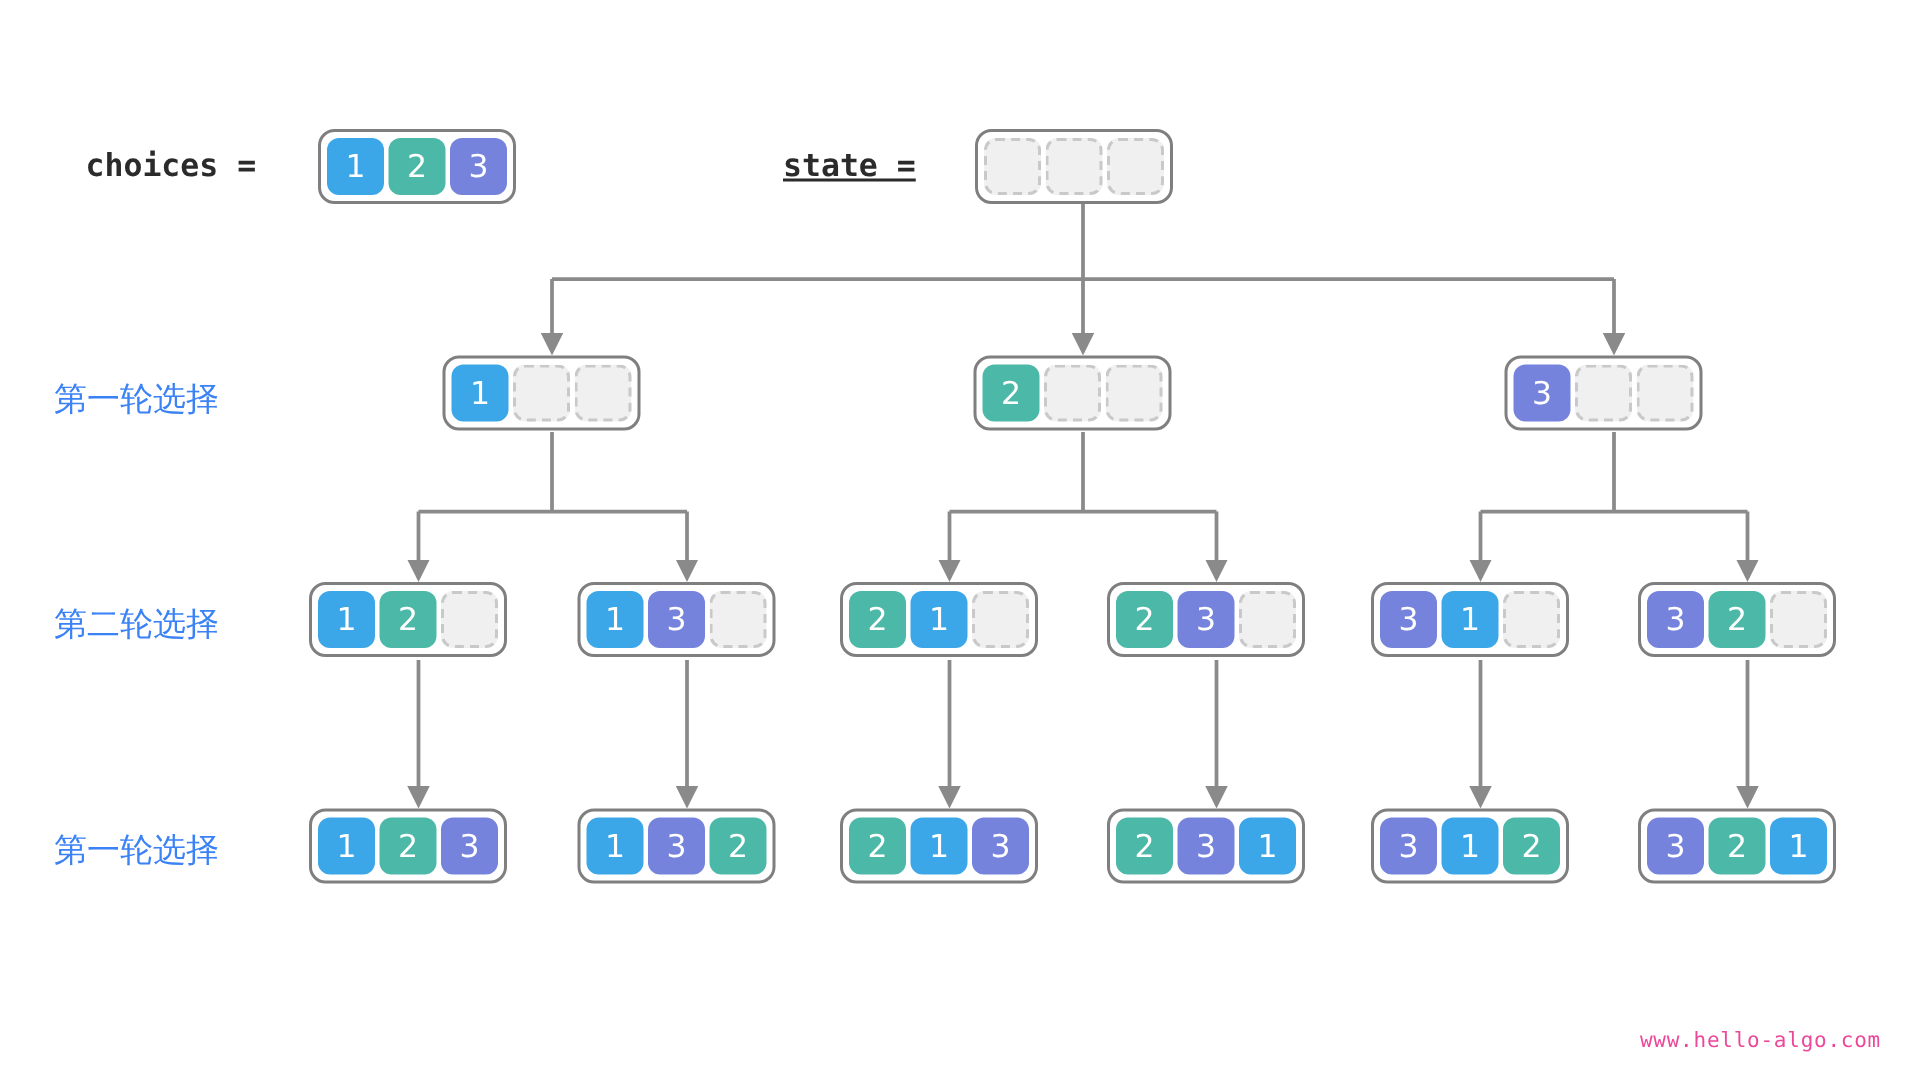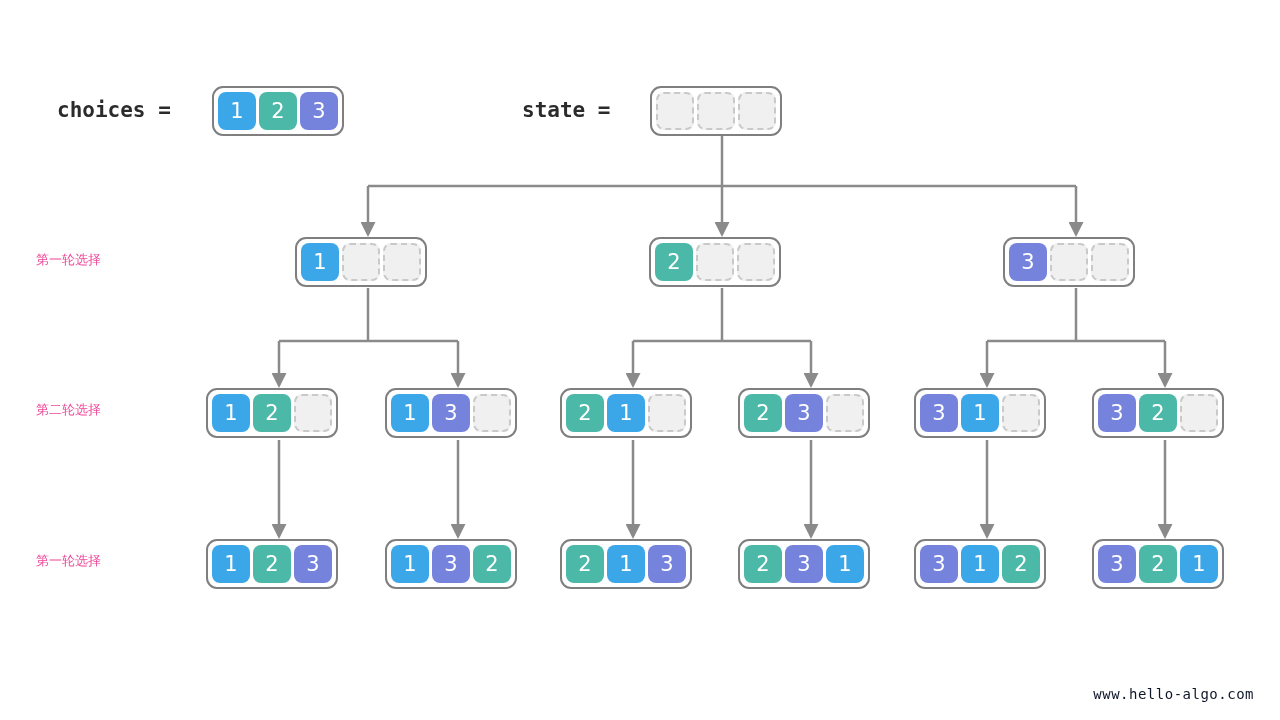--- a/index.html
+++ b/index.html
@@ -70,22 +70,22 @@
   .cell.empty {
     background: #f0f0f0;
     border: 2px dashed #c9c9c9;
     color: transparent;
   }
 
   
   .row-label {
     position: absolute;
     z-index: 2;
-    font-size: 13px;
-    color: #ec4899;
+    font-size: 22px;
+    color: #3b82f6;
     white-space: nowrap;
     font-family: "DejaVu Sans", "Liberation Sans", sans-serif;
   }
 
   
   .caption {
     position: absolute;
     z-index: 2;
     font-family: "DejaVu Sans Mono", "Liberation Mono", monospace;
     font-size: 21px;
@@ -95,21 +95,21 @@
   }
 
   
   #watermark {
     position: absolute;
     right: 26px;
     bottom: 18px;
     z-index: 2;
     font-family: "DejaVu Sans Mono", "Liberation Mono", monospace;
     font-size: 14px;
-    color: #0f172a;
+    color: #ec4899;
     letter-spacing: 0.5px;
     text-align: right;
   }
 </style>
 </head>
 <body>
 
 <div id="canvas">
 
   <svg id="edges" viewBox="0 0 1280 720" xmlns="http://www.w3.org/2000/svg">
@@ -153,21 +153,21 @@
   </svg>
 
   <div class="caption" style="left:57px; top:98px;">choices =</div>
 
   <div class="node" id="choices-array" style="left:212px; top:86px;"><div class="array">
         <div class="cell v1">1</div>
         <div class="cell v2">2</div>
         <div class="cell v3">3</div>
       </div></div>
 
-  <div class="caption" style="left:522px; top:98px;">state =</div>
+  <div class="caption" style="left:522px; top:98px;text-decoration:underline;">state =</div>
 
   <div class="node" id="state-array" style="left:650px; top:86px;"><div class="array">
         <div class="cell empty"></div>
         <div class="cell empty"></div>
         <div class="cell empty"></div>
       </div></div>
 
   <div class="row-label" style="left:36px; top:251px;">第一轮选择</div>
   <div class="row-label" style="left:36px; top:401px;text-align:right;">第二轮选择</div>
   <div class="row-label" style="left:36px; top:552px;">第一轮选择</div>

